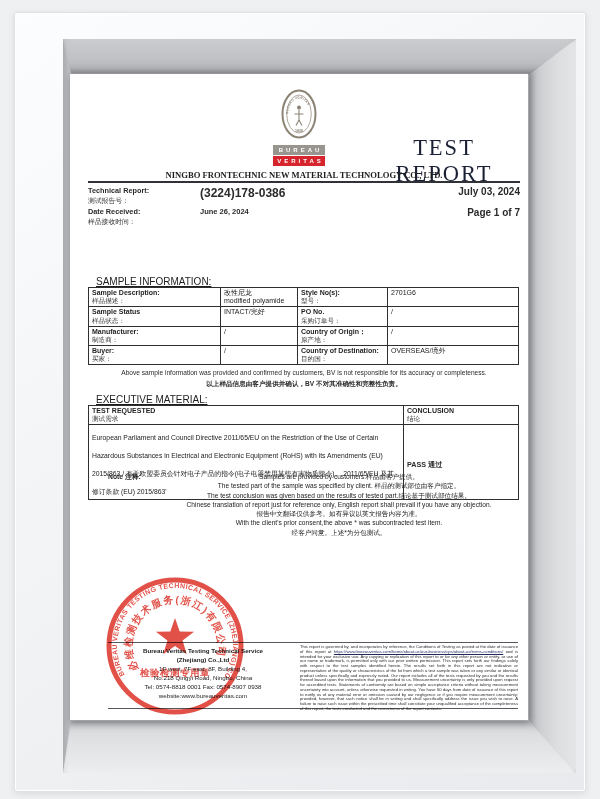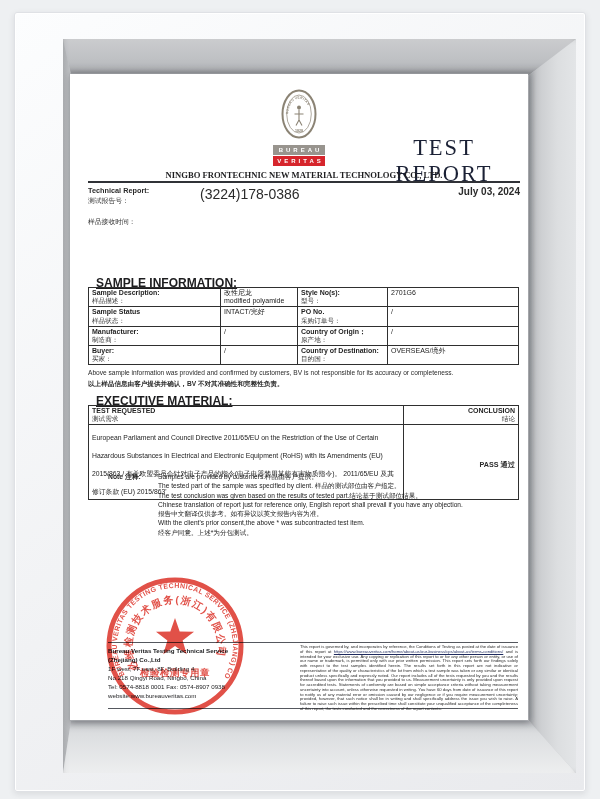--- a/index.html
+++ b/index.html
@@ -28,59 +28,59 @@
                 box-shadow:inset 6px 0 7px -2px rgba(66,68,74,.32); }
   .face-bottom { left:0; top:682px; width:513px; height:52px;
                  clip-path:polygon(0 100%,8px 0,466px 0,100% 100%);
                  background:linear-gradient(0deg,#edeeef 0%,#dddfe1 70%,#d2d4d7 100%);
                  box-shadow:inset 0 6px 7px -2px rgba(66,68,74,.30); }
 
   
   .doc { position:absolute; left:70px; top:74px; width:458px; height:646px;
          background:#ffffff;
          box-shadow:0 0 0 .5px #a6a8ab, 0 3px 6px rgba(60,62,70,.30), 3px 0 5px rgba(60,62,70,.16); }
-  .abs { position:absolute; }
+  .abs { position:absolute;text-align:center; }
 
   
   .logo-wrap { position:absolute; left:0; right:0; top:15px;
                display:flex; flex-direction:column; align-items:center; }
   .bv-box { width:52px; height:9.5px; display:flex; align-items:center; justify-content:center;
             color:#fff; font-size:6px; font-weight:bold; letter-spacing:3px; padding-left:3px; }
   .bv-gray { background:#98948e; margin-top:6px; }
   .bv-red  { background:#d6252c; margin-top:1.5px; }
 
   
   .title { top:61px; left:293px; width:162px; text-align:center;
            font-family:"Liberation Serif", serif; font-size:22.5px; letter-spacing:2px;
            color:#1b2135; }
   .company-line { top:96px; left:18px; width:432px; text-align:center;
                   font-family:"Liberation Serif", serif; font-weight:bold; font-size:8.6px;
                   color:#1d1d1f; white-space:nowrap; }
   .thick-rule { top:107px; left:18px; width:432px; height:2.4px; background:#303237; }
   .hrow { left:18px; width:432px; height:10px; }
   .hlabel { position:absolute; left:0; font-weight:bold; font-size:7.3px; }
-  .hvalue { position:absolute; left:112px; font-weight:normal; font-size:14px; }
+  .hvalue { position:absolute; left:112px; font-weight:bold; font-size:12px; }
   .hvalue2 { position:absolute; left:112px; font-weight:bold; font-size:7.5px; }
   .hright { position:absolute; right:0; font-weight:bold; font-size:10px; }
   .hcn { left:18px; font-size:6.8px; color:#333; }
   .addr { top:158px; left:18px; font-size:7.4px; font-weight:600; line-height:8.6px; color:#222; }
 
   
-  .sec-h { font-weight:bold; font-size:12px; text-decoration:underline; color:#1d1d1f;padding-left:8px; }
+  .sec-h { font-weight:normal; font-size:10px; text-decoration:underline; color:#1d1d1f;padding-left:8px; }
 
   
   table { border-collapse:collapse; table-layout:fixed; }
   td { border:1px solid #2f2f2f; vertical-align:top; padding:1px 3px; }
   .t-en { display:block; font-size:7px; font-weight:bold; line-height:8.2px; color:#1f1f1f; }
   .t-cn { display:block; font-size:6.6px; line-height:8px; color:#333; }
   .t-val { display:block; font-size:7px; line-height:8.2px; color:#222; }
   .si-table { top:213px; left:18px; width:430px; position:absolute; }
   .es-table { top:331px; left:18px; width:430px; position:absolute; }
   .es-body { font-size:6.8px; line-height:7.9px; color:#222; }
-  .center { text-align:right; vertical-align:middle; }
+  .center { text-align:left; vertical-align:middle; }
   .pass { font-size:7.2px; font-weight:bold; }
 
   .disc { font-size:6.6px; line-height:8px; color:#2b2b2b; }
   .disc-cn { font-weight:600; }
 
   
   .note-label { top:398px; left:38px; font-size:6.8px; font-weight:bold; }
   .note-lines { top:398px; left:88px; width:362px; font-size:6.6px; line-height:9.3px; color:#222; }
 
   
@@ -139,20 +139,25 @@
 
   <div class="abs company-line">NINGBO FRONTECHNIC NEW MATERIAL TECHNOLOGY CO., LTD.</div>
   <div class="abs thick-rule"></div>
 
   <div class="abs hrow" style="top:112px">
     <span class="hlabel">Technical Report:</span>
     <span class="hvalue">(3224)178-0386</span>
     <span class="hright">July 03, 2024</span>
   </div>
   <div class="abs hcn" style="top:122px">测试报告号：</div>
+  <div class="abs hrow" style="top:133px">
+    <span class="hlabel">Date Received:</span>
+    <span class="hvalue2">June 26, 2024</span>
+    <span class="hright">Page 1 of 7</span>
+  </div>
   <div class="abs hcn" style="top:143px">样品接收时间：</div>
 
 
   <div class="abs sec-h" style="top:202px; left:18px;">SAMPLE INFORMATION:</div>
   <table class="si-table">
     <colgroup>
         <col style="width:132px">
         <col style="width:77px">
         <col style="width:90px">
         <col style="width:131px">

